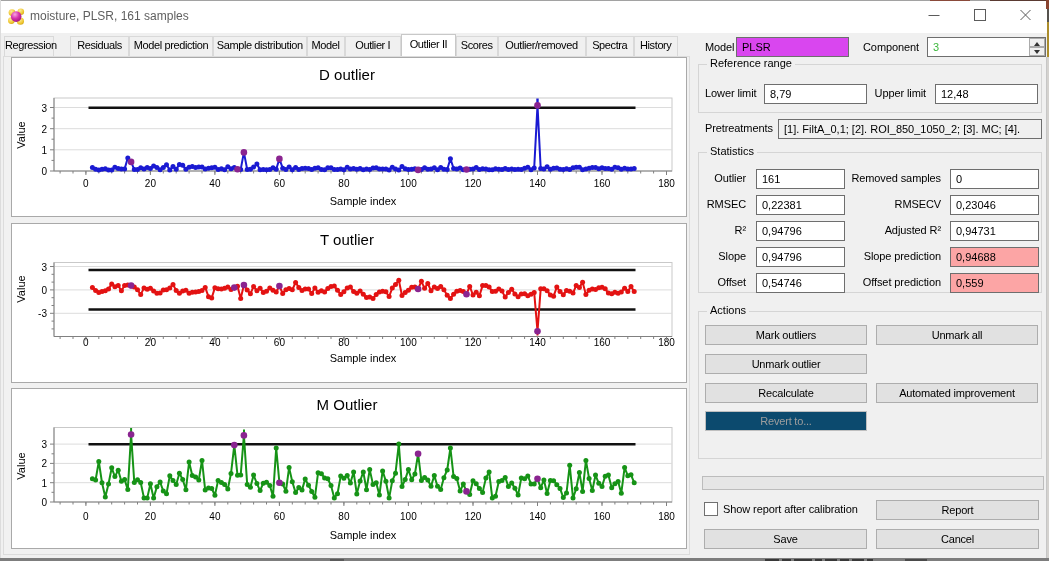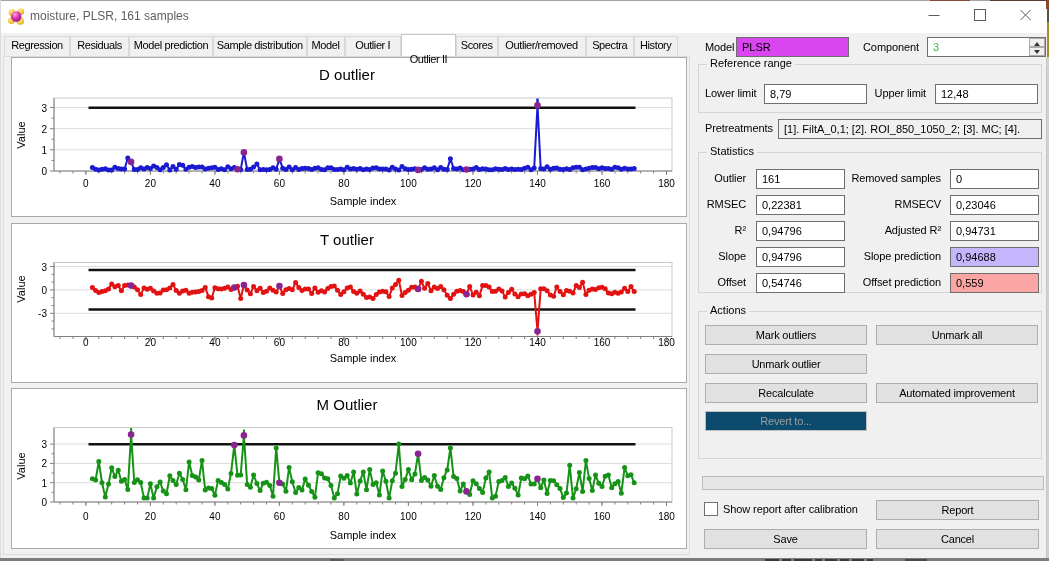--- a/index.html
+++ b/index.html
@@ -4,21 +4,21 @@
 body{width:1049px;height:561px;position:relative;font-family:"Liberation Sans",sans-serif;
 background:#fff;overflow:hidden}
 .abs{position:absolute}
 .lb{font-size:11px;color:#000;white-space:nowrap;letter-spacing:-0.1px;line-height:13px}
 .tb{border:1px solid #6e6e6e;font-size:11px;padding:3px 0 0 5px;white-space:nowrap;overflow:hidden;color:#000;box-sizing:border-box;line-height:13px}
 .bt{border:1px solid #adadad;background:#e1e1e1;font-size:11px;letter-spacing:-0.2px;color:#000;text-align:center;padding-top:3px;box-sizing:border-box;line-height:13px}
 .bt.dis{background:#0c4a6e;border-color:#bfbfbf;color:#9d9d9d}
 .grp{border:1px solid #d5d5d5;box-sizing:border-box}
 .glb{font-size:11px;color:#000;background:#f0f0f0;padding:0 3px}
 .tabI{background:#f0f0f0;border:1px solid #d9d9d9;border-bottom:none;font-size:11px;letter-spacing:-0.4px;text-align:center;padding-top:2px;box-sizing:border-box;white-space:nowrap;line-height:13px}
-.tabA{background:#fff;border:1px solid #c8c8c8;border-bottom:none;font-size:11px;letter-spacing:-0.4px;text-align:center;padding-top:18px;z-index:3;white-space:nowrap;box-sizing:border-box;line-height:13px}
+.tabA{background:#fff;border:1px solid #c8c8c8;border-bottom:none;font-size:11px;letter-spacing:-0.4px;text-align:center;padding-top:3px;z-index:3;white-space:nowrap;box-sizing:border-box;line-height:13px}
 .tk{font-size:10px;fill:#000;font-family:"Liberation Sans",sans-serif}
 .axl{font-size:11px;fill:#000;font-family:"Liberation Sans",sans-serif}
 .ttl{font-size:15px;fill:#000;font-family:"Liberation Sans",sans-serif}
 .arr{width:0;height:0;border-style:solid}
 </style></head>
 <body>
 <div class="abs" style="left:0;top:1px;width:1049px;height:32px;background:#fff"></div>
 <svg class="abs" style="left:8px;top:8px" width="17" height="17" viewBox="0 0 17 17">
     <defs>
       <radialGradient id="mg" cx="0.38" cy="0.3" r="0.85">
@@ -43,21 +43,21 @@
     <g stroke="#5b5b5b" stroke-width="1" fill="none">
       <line x1="8.5" y1="15.5" x2="19.5" y2="15.5"></line>
       <rect x="54.5" y="9.5" width="11" height="11"></rect>
       <line x1="100.5" y1="10" x2="110.5" y2="20"></line>
       <line x1="110.5" y1="10" x2="100.5" y2="20"></line>
     </g>
   </svg>
 <div class="abs" style="left:690px;top:33px;width:357px;height:525px;background:#f0f0f0"></div>
 <div class="abs" style="left:0;top:33px;width:690px;height:525px;background:#f0f0f0"></div>
 <div class="abs" style="left:3px;top:56px;width:687px;height:499px;background:#f1f1f1;border:1px solid #dcdcdc;box-sizing:border-box"></div>
-<div class="abs tabI" style="left:4px;top:36px;width:66px;height:20px">Regression</div>
+<div class="abs tabI" style="left:4px;top:36px;width:50px;height:20px">Regression</div>
 <div class="abs tabI" style="left:70px;top:36px;width:59px;height:20px">Residuals</div>
 <div class="abs tabI" style="left:129px;top:36px;width:84px;height:20px">Model prediction</div>
 <div class="abs tabI" style="left:213px;top:36px;width:93.5px;height:20px">Sample distribution</div>
 <div class="abs tabI" style="left:306.5px;top:36px;width:38.0px;height:20px">Model</div>
 <div class="abs tabI" style="left:344.5px;top:36px;width:56.5px;height:20px">Outlier I</div>
 <div class="abs tabA" style="left:401px;top:34px;width:55px;height:22px">Outlier II</div>
 <div class="abs tabI" style="left:456px;top:36px;width:41.5px;height:20px">Scores</div>
 <div class="abs tabI" style="left:497.5px;top:36px;width:88.0px;height:20px">Outlier/removed</div>
 <div class="abs tabI" style="left:585.5px;top:36px;width:48.5px;height:20px">Spectra</div>
 <div class="abs tabI" style="left:634px;top:36px;width:43.5px;height:20px">History</div>
@@ -891,21 +891,21 @@
 <div class="abs tb" style="left:756px;top:195px;width:89px;height:20px;background:#fff;color:#000">0,22381</div>
 <div class="abs lb" style="left:781px;top:198px;width:160px;text-align:right">RMSECV</div>
 <div class="abs tb" style="left:950px;top:195px;width:89px;height:20px;background:#fff;color:#000">0,23046</div>
 <div class="abs lb" style="left:586px;top:224px;width:160px;text-align:right">R²</div>
 <div class="abs tb" style="left:756px;top:221px;width:89px;height:20px;background:#fff;color:#000">0,94796</div>
 <div class="abs lb" style="left:781px;top:224px;width:160px;text-align:right">Adjusted R²</div>
 <div class="abs tb" style="left:950px;top:221px;width:89px;height:20px;background:#fff;color:#000">0,94731</div>
 <div class="abs lb" style="left:586px;top:250px;width:160px;text-align:right">Slope</div>
 <div class="abs tb" style="left:756px;top:247px;width:89px;height:20px;background:#fff;color:#000">0,94796</div>
 <div class="abs lb" style="left:781px;top:250px;width:160px;text-align:right">Slope prediction</div>
-<div class="abs tb" style="left:950px;top:247px;width:89px;height:20px;background:#c4b5fd;color:#000">0,94688</div>
+<div class="abs tb" style="left:950px;top:247px;width:89px;height:20px;background:#fca5a5;color:#000">0,94688</div>
 <div class="abs lb" style="left:586px;top:276px;width:160px;text-align:right">Offset</div>
 <div class="abs tb" style="left:756px;top:273px;width:89px;height:20px;background:#fff;color:#000">0,54746</div>
 <div class="abs lb" style="left:781px;top:276px;width:160px;text-align:right">Offset prediction</div>
 <div class="abs tb" style="left:950px;top:273px;width:89px;height:20px;background:#fca5a5;color:#000">0,559</div>
 <div class="abs grp" style="left:698px;top:311px;width:344px;height:148px"></div>
 <div class="abs glb" style="left:707px;top:304px">Actions</div>
 <div class="abs bt" style="left:705px;top:325px;width:162px;height:20px">Mark outliers</div>
 <div class="abs bt" style="left:876px;top:325px;width:162px;height:20px">Unmark all</div>
 <div class="abs bt" style="left:705px;top:354px;width:162px;height:20px">Unmark outlier</div>
 <div class="abs bt" style="left:705px;top:383px;width:162px;height:20px">Recalculate</div>

